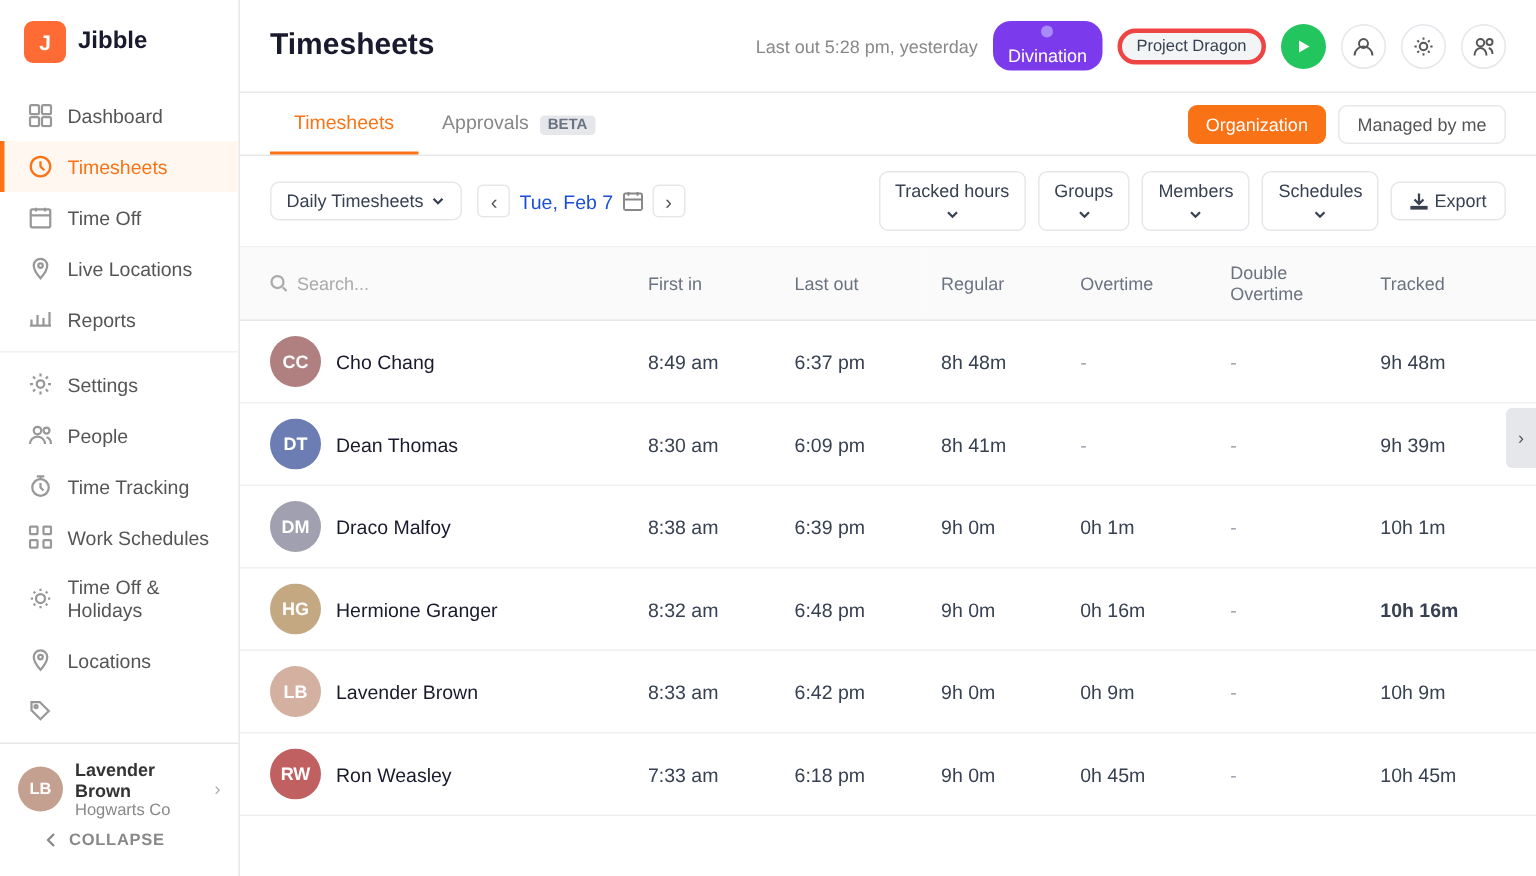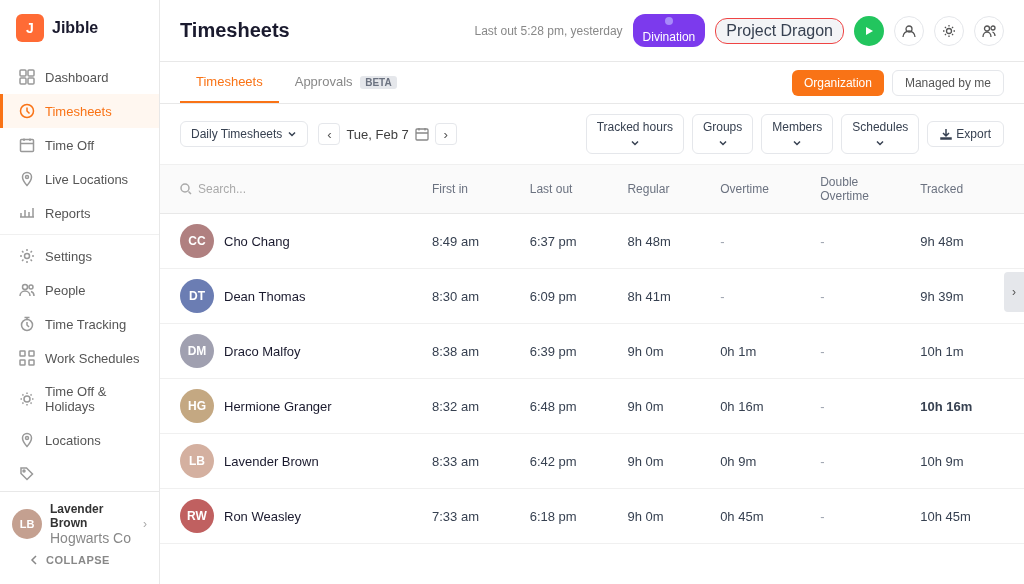--- a/index.html
+++ b/index.html
@@ -74,21 +74,21 @@
       overflow: hidden;
       display: flex;
       align-items: center;
       justify-content: center;
       font-size: 11px;
       color: white;
       font-weight: bold;
     }
     .user-details { flex: 1; }
     .user-name-sm { font-weight: 600; font-size: 12px; color: #333; }
-    .user-company { font-size: 14px; color: #888; }
+    .user-company { font-size: 11px; color: #888; }
     .chevron-right { color: #aaa; font-size: 12px; }
     .collapse-btn {
       display: flex;
       align-items: center;
       gap: 6px;
       padding: 8px 16px;
       color: #888;
       font-size: 11px;
       cursor: pointer;
       letter-spacing: 0.5px;
@@ -127,22 +127,22 @@
       align-items: center;
       gap: 5px;
       flex-direction: column;
     }
     .badge-play { width: 8px; height: 8px; border-radius: 50%; background: #a78bfa; }
     .badge-dragon {
       background: #f3f4f6;
       color: #374151;
       padding: 3px 10px;
       border-radius: 12px;
-      font-size: 16px;
-      border: 1px solid #ef4444;
+      font-size: 11px;
+      border: 3px solid #ef4444;
     }
     .play-btn {
       width: 30px; height: 30px;
       background: #22c55e;
       border-radius: 50%;
       display: flex; align-items: center; justify-content: center;
       color: white; cursor: pointer; border: none;
     }
     .header-icon-btn {
       width: 30px; height: 30px;
@@ -225,21 +225,21 @@
       cursor: pointer;
     }
     .date-nav { display: flex; align-items: center; gap: 6px; }
     .nav-arrow {
       width: 22px; height: 22px;
       border: 1px solid #e5e7eb;
       border-radius: 4px;
       display: flex; align-items: center; justify-content: center;
       cursor: pointer; background: white; color: #555;
     }
-    .date-text { font-size: 13px; color: #404040; font-weight: 500; text-align: right; }
+    .date-text { font-size: 13px; color: #1d4ed8; font-weight: 500; text-align: right; }
     .cal-icon { color: #888; cursor: pointer; }
     .toolbar-right { display: flex; align-items: center; gap: 8px; }
     .filter-btn {
       display: flex; align-items: center; gap: 4px;
       padding: 5px 10px;
       border: 1px solid #e5e7eb;
       border-radius: 6px;
       background: white;
       font-size: 12px;
       color: #374151;

